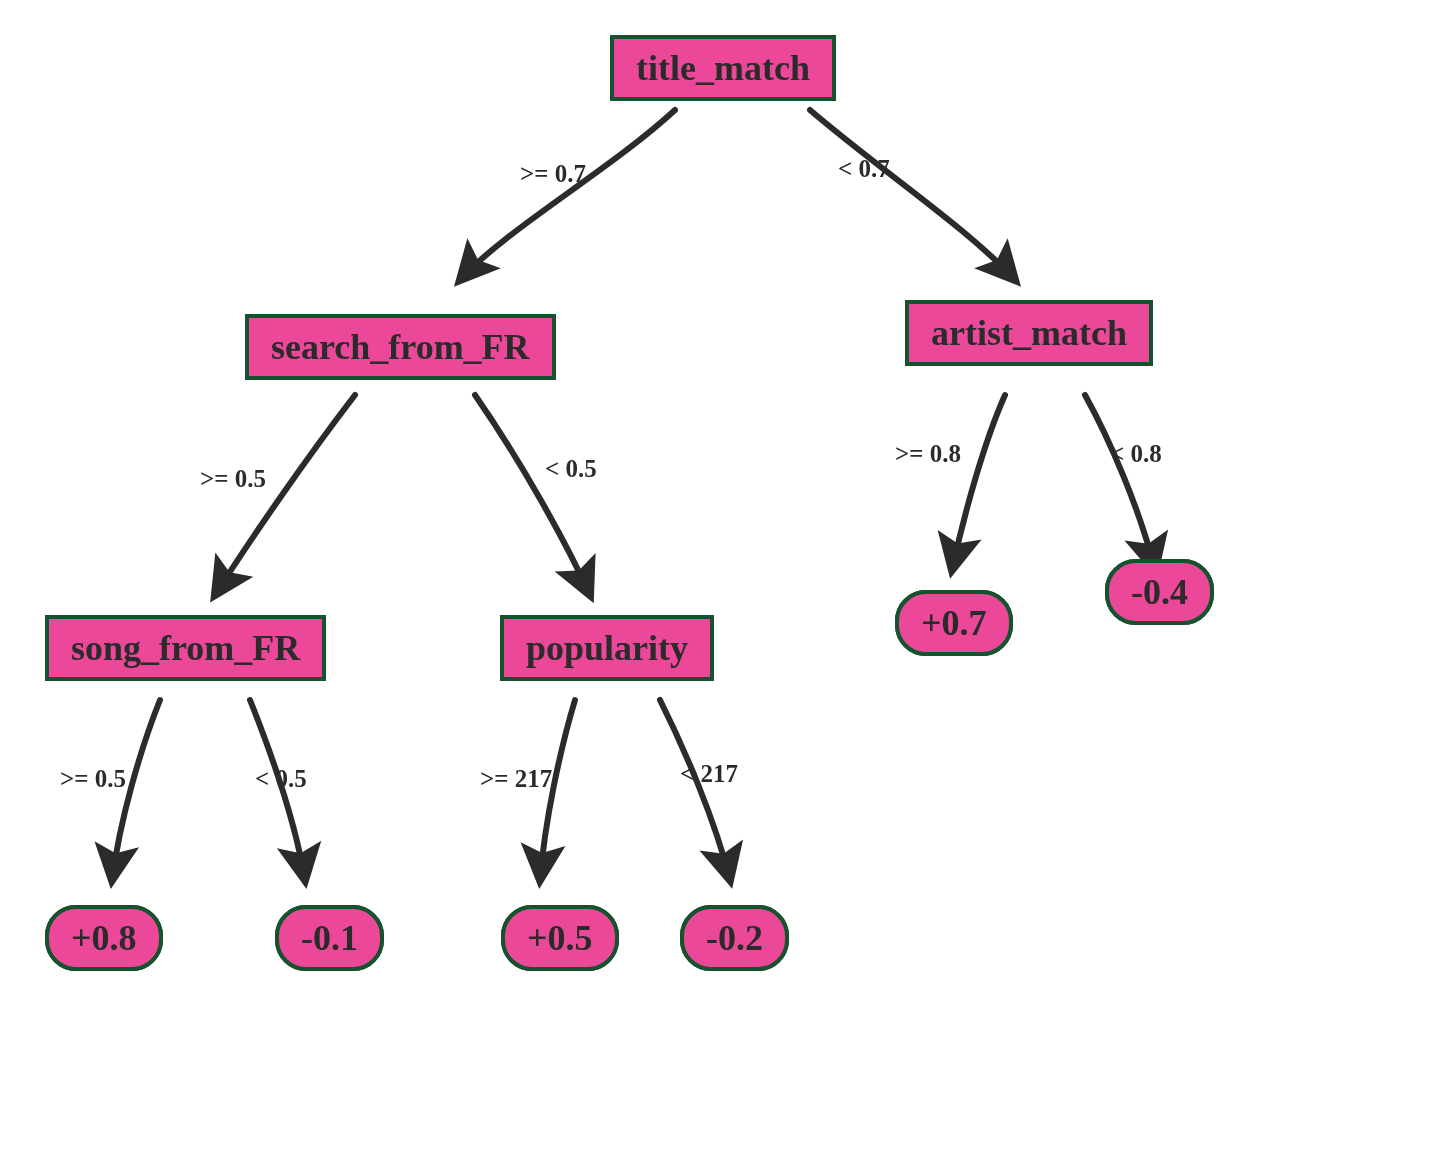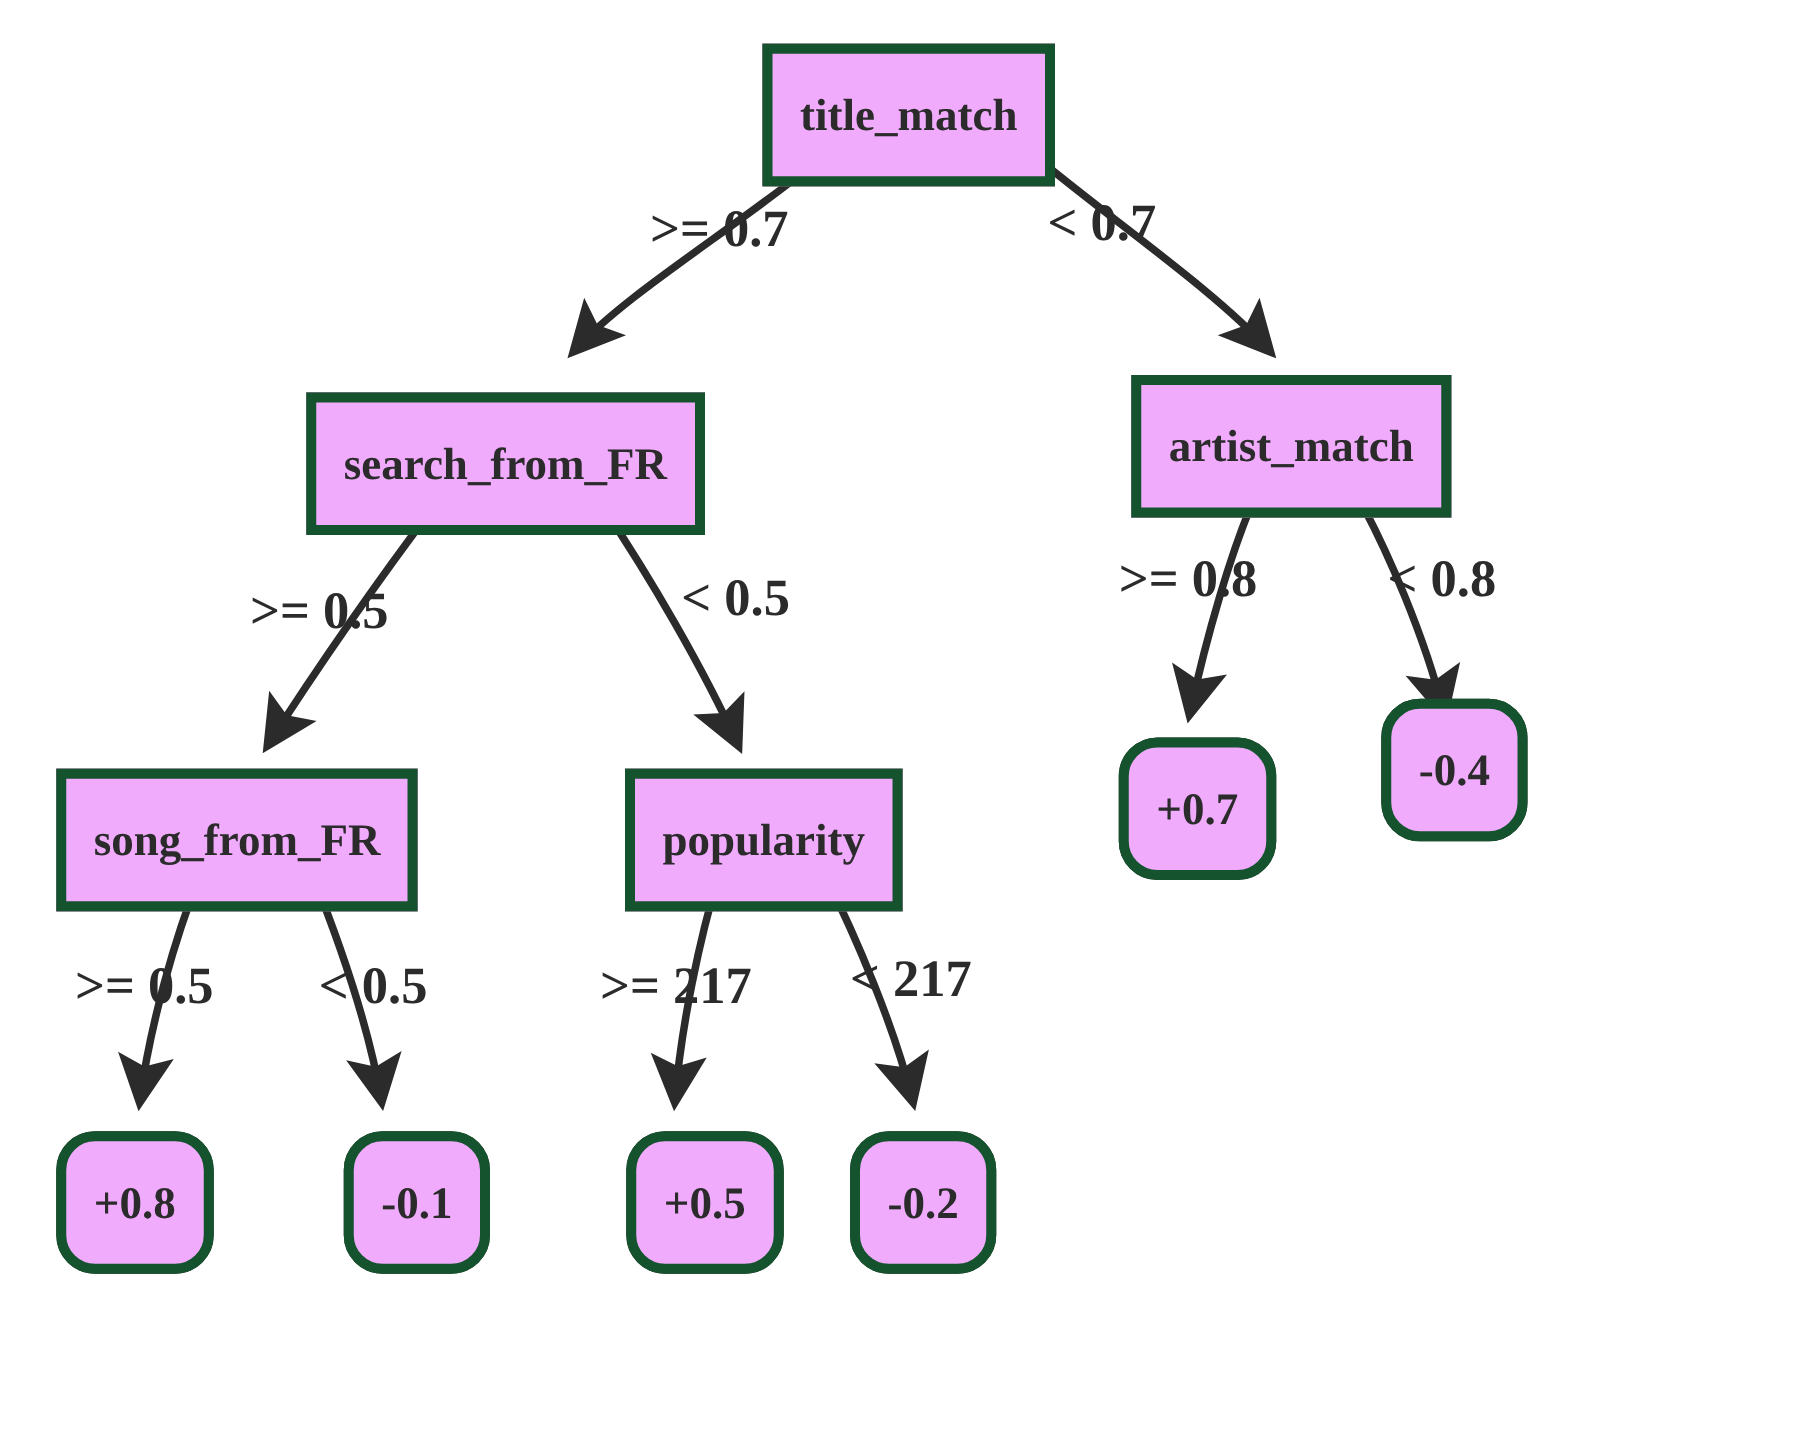--- a/index.html
+++ b/index.html
@@ -17,34 +17,34 @@
   }
   svg.edges {
     position: absolute;
     left: 0; top: 0;
     width: 1440px;
     height: 1153px;
     pointer-events: none;
   }
   .node, .leaf {
     position: absolute;
-    background: #f0abfc;
-    border: 8px solid #14532d;
-    padding: 28px 22px;
+    background: #ec4899;
+    border: 4px solid #14532d;
+    padding: 8px 22px;
     font-size: 36px;
     white-space: nowrap;
     text-align: center;
     filter: drop-shadow(0 0 0.3px #2b2b2b);
   }
   .leaf {
     border-radius: 31px;
   }
   .edge-label {
     position: absolute;
-    font-size: 42px;
+    font-size: 25px;
     white-space: nowrap;
     color: #2b2b2b;
   }
 </style>
 </head>
 <body>
 
 <div class="stage">
 
   <svg class="edges" viewBox="0 0 1440 1153">

